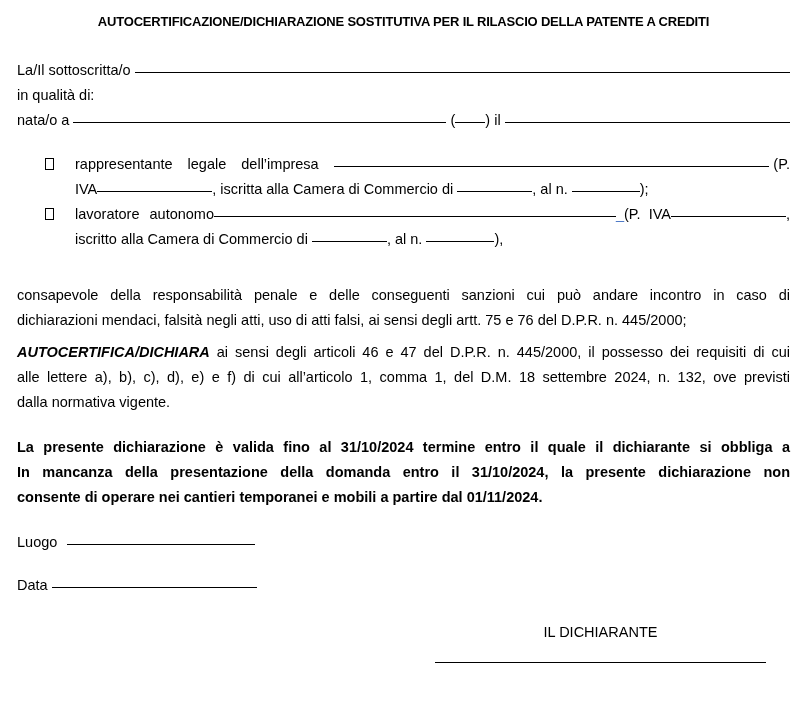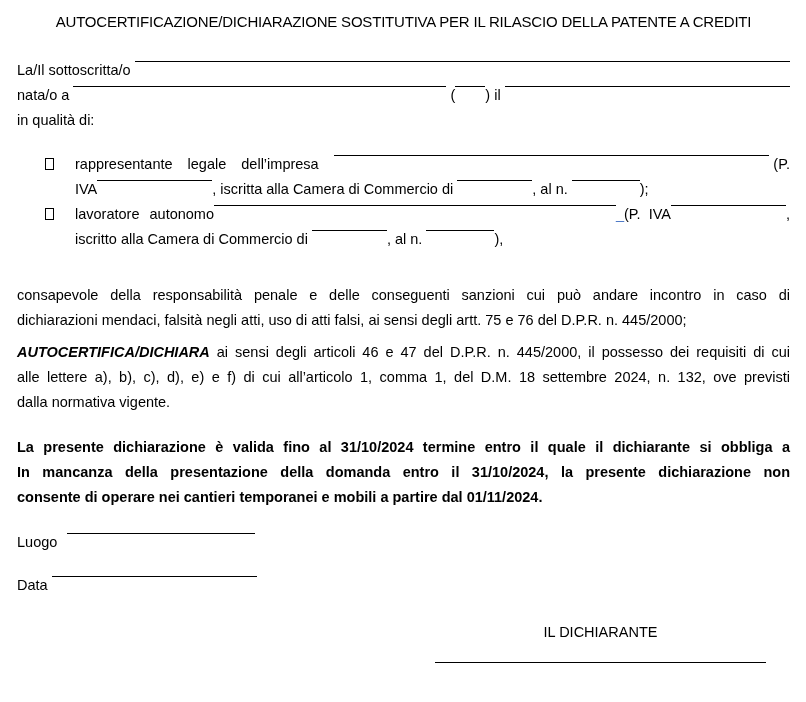--- a/index.html
+++ b/index.html
@@ -5,25 +5,25 @@
   * { margin:0; padding:0; box-sizing:border-box; }
   html,body { background:#ffffff; }
   body {
     width:806px; height:702px; overflow:hidden;
     font-family:"Liberation Sans", sans-serif;
     font-size:14.5px; line-height:25px; color:#000;
   }
   .page { width:806px; height:702px; padding:0 16px 0 17px; }
 
   .doc-title {
-    margin-top:9px; text-align:center; font-weight:normal; font-size:15px;
+    margin-top:9px; text-align:center; font-weight:bold; font-size:13px;
     letter-spacing:-0.2px;
   }
 
-  .row { display:flex; align-items:flex-start; }
+  .row { display:flex; align-items:center; }
   .row span { white-space:pre; }
 
   .fill { display:inline-block; height:4px; border-bottom:1px solid #000; }
   .grow { flex:1 1 auto; }
 
   .intro { margin-top:24px; }
 
   .list { margin-top:19px; }
   .list-item { position:relative; padding-left:58px; }
   .checkbox {
@@ -54,29 +54,29 @@
 <div class="page">
 
   <div class="doc-title">AUTOCERTIFICAZIONE/DICHIARAZIONE SOSTITUTIVA PER IL RILASCIO DELLA PATENTE A CREDITI</div>
 
   <div class="intro">
     <div class="row">
       <span>La/Il sottoscritta/o </span>
       <span class="fill grow"></span>
     </div>
     <div class="row">
+      <span>in qualità di:</span>
+    </div>
+    <div class="row">
       <span>nata/o a </span>
       <span class="fill" style="width:373px"></span>
       <span> (</span>
       <span class="fill" style="width:30px"></span>
       <span>) il </span>
       <span class="fill grow"></span>
-    </div>
-    <div class="row">
-      <span>in qualità di:</span>
     </div>
   </div>
 
   <div class="list">
 
     <div class="list-item">
       <span class="checkbox"></span>
       <div class="row">
         <span class="spread1">rappresentante legale dell’impresa </span>
         <span class="fill grow"></span>

